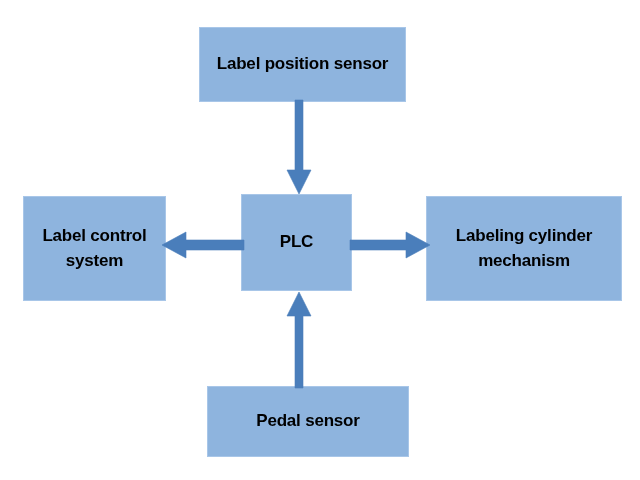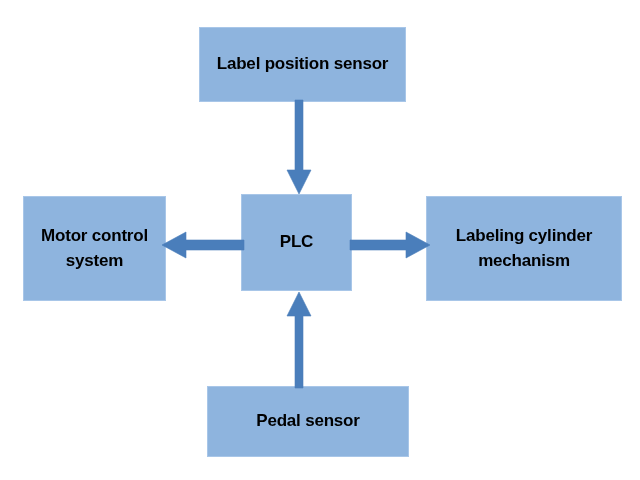--- a/index.html
+++ b/index.html
@@ -64,21 +64,21 @@
 </head>
 <body>
 
 <div id="canvas">
 
   <div class="node" id="node-sensor">
     <span class="node-label">Label position sensor</span>
   </div>
 
   <div class="node" id="node-motor">
-    <span class="node-label">Motor control
+    <span class="node-label">Label control
 system</span>
   </div>
 
   <div class="node" id="node-plc">
     <span class="node-label">PLC</span>
   </div>
 
   <div class="node" id="node-cylinder">
     <span class="node-label">Labeling cylinder
 mechanism</span>

